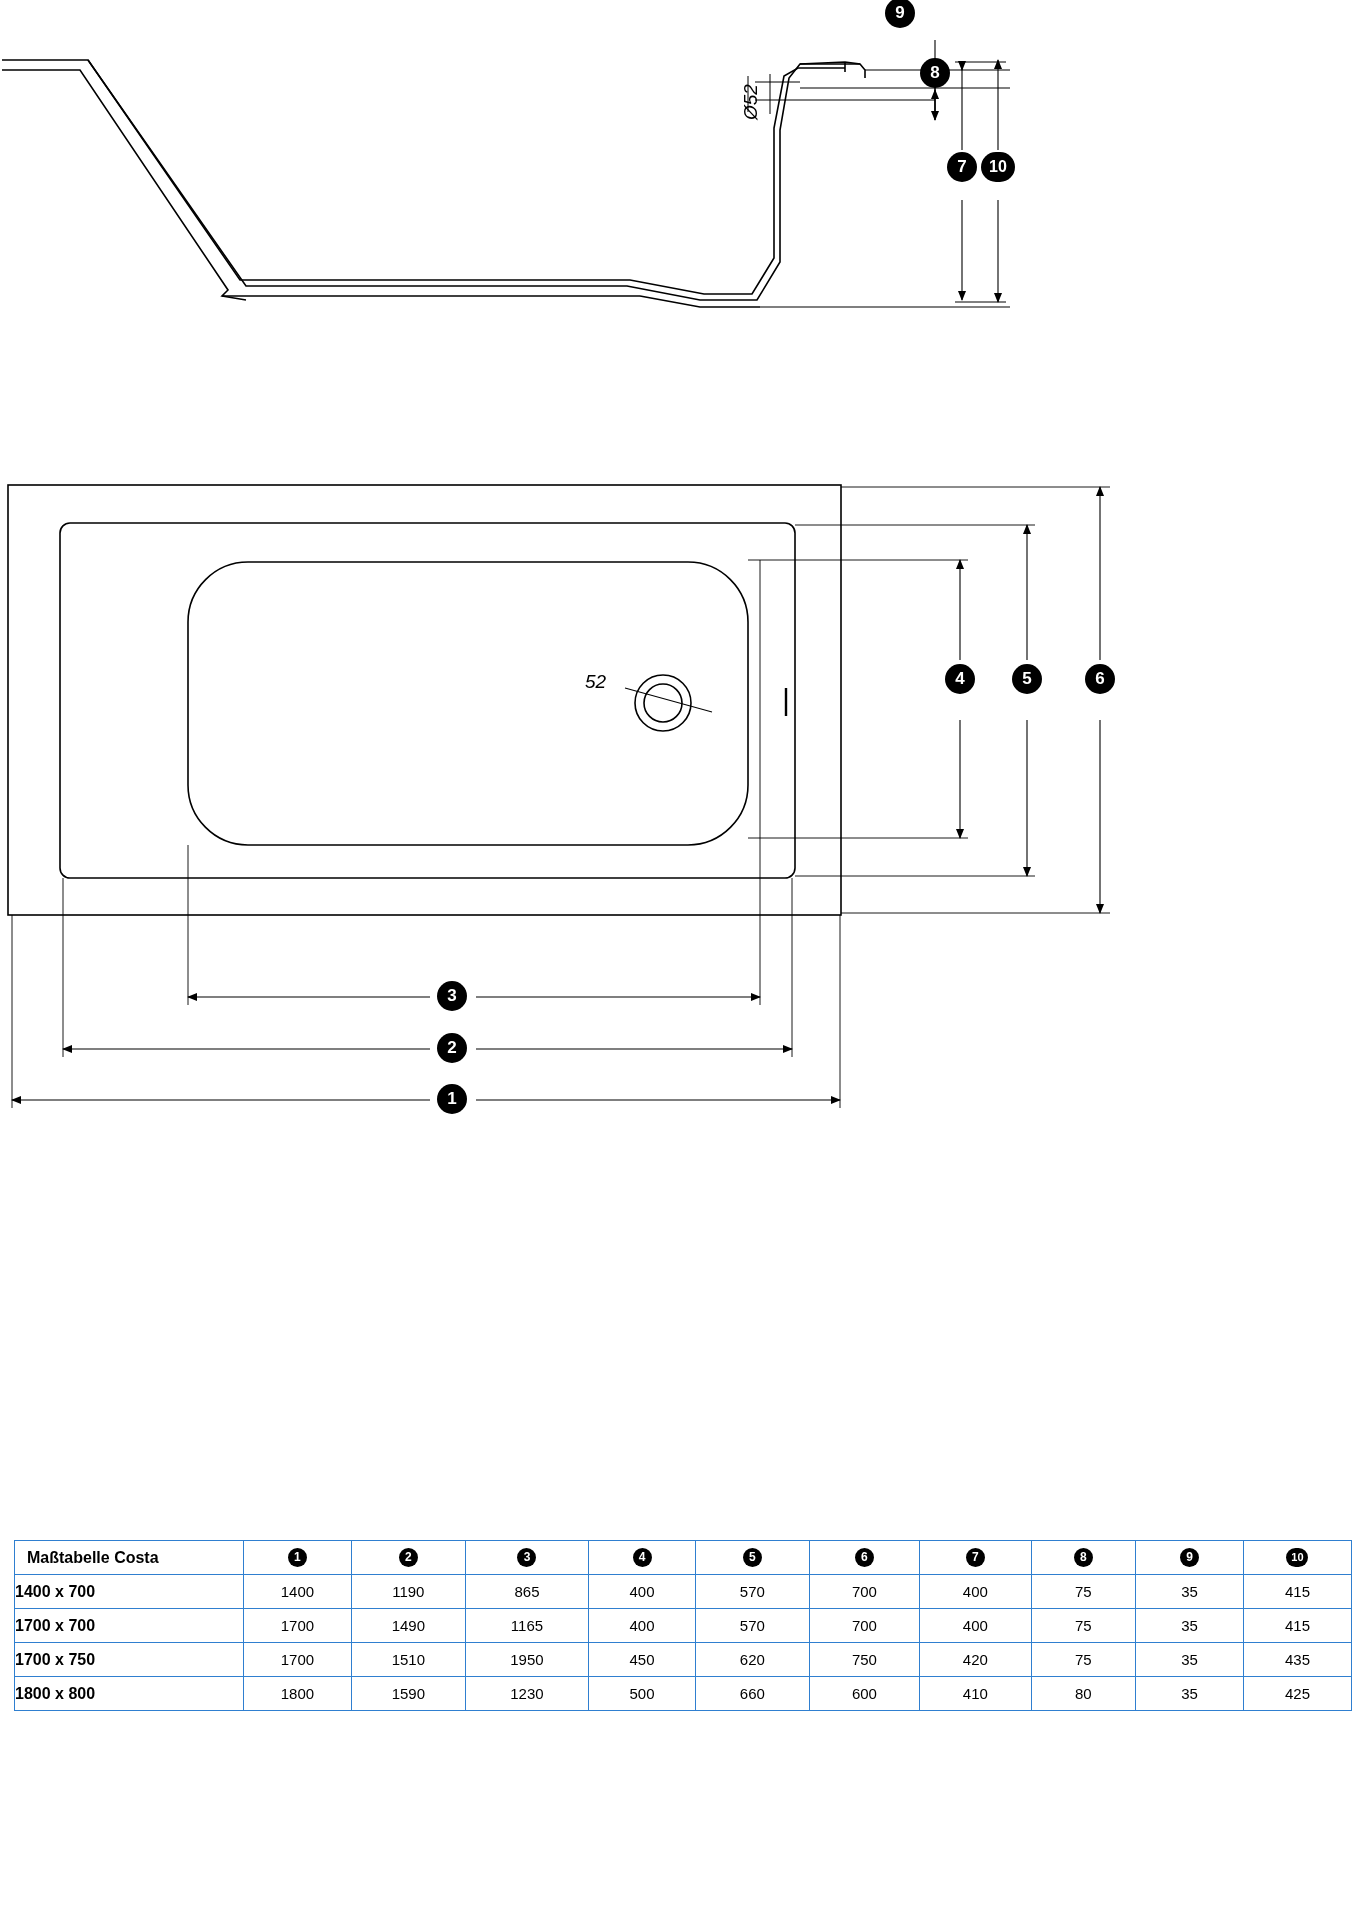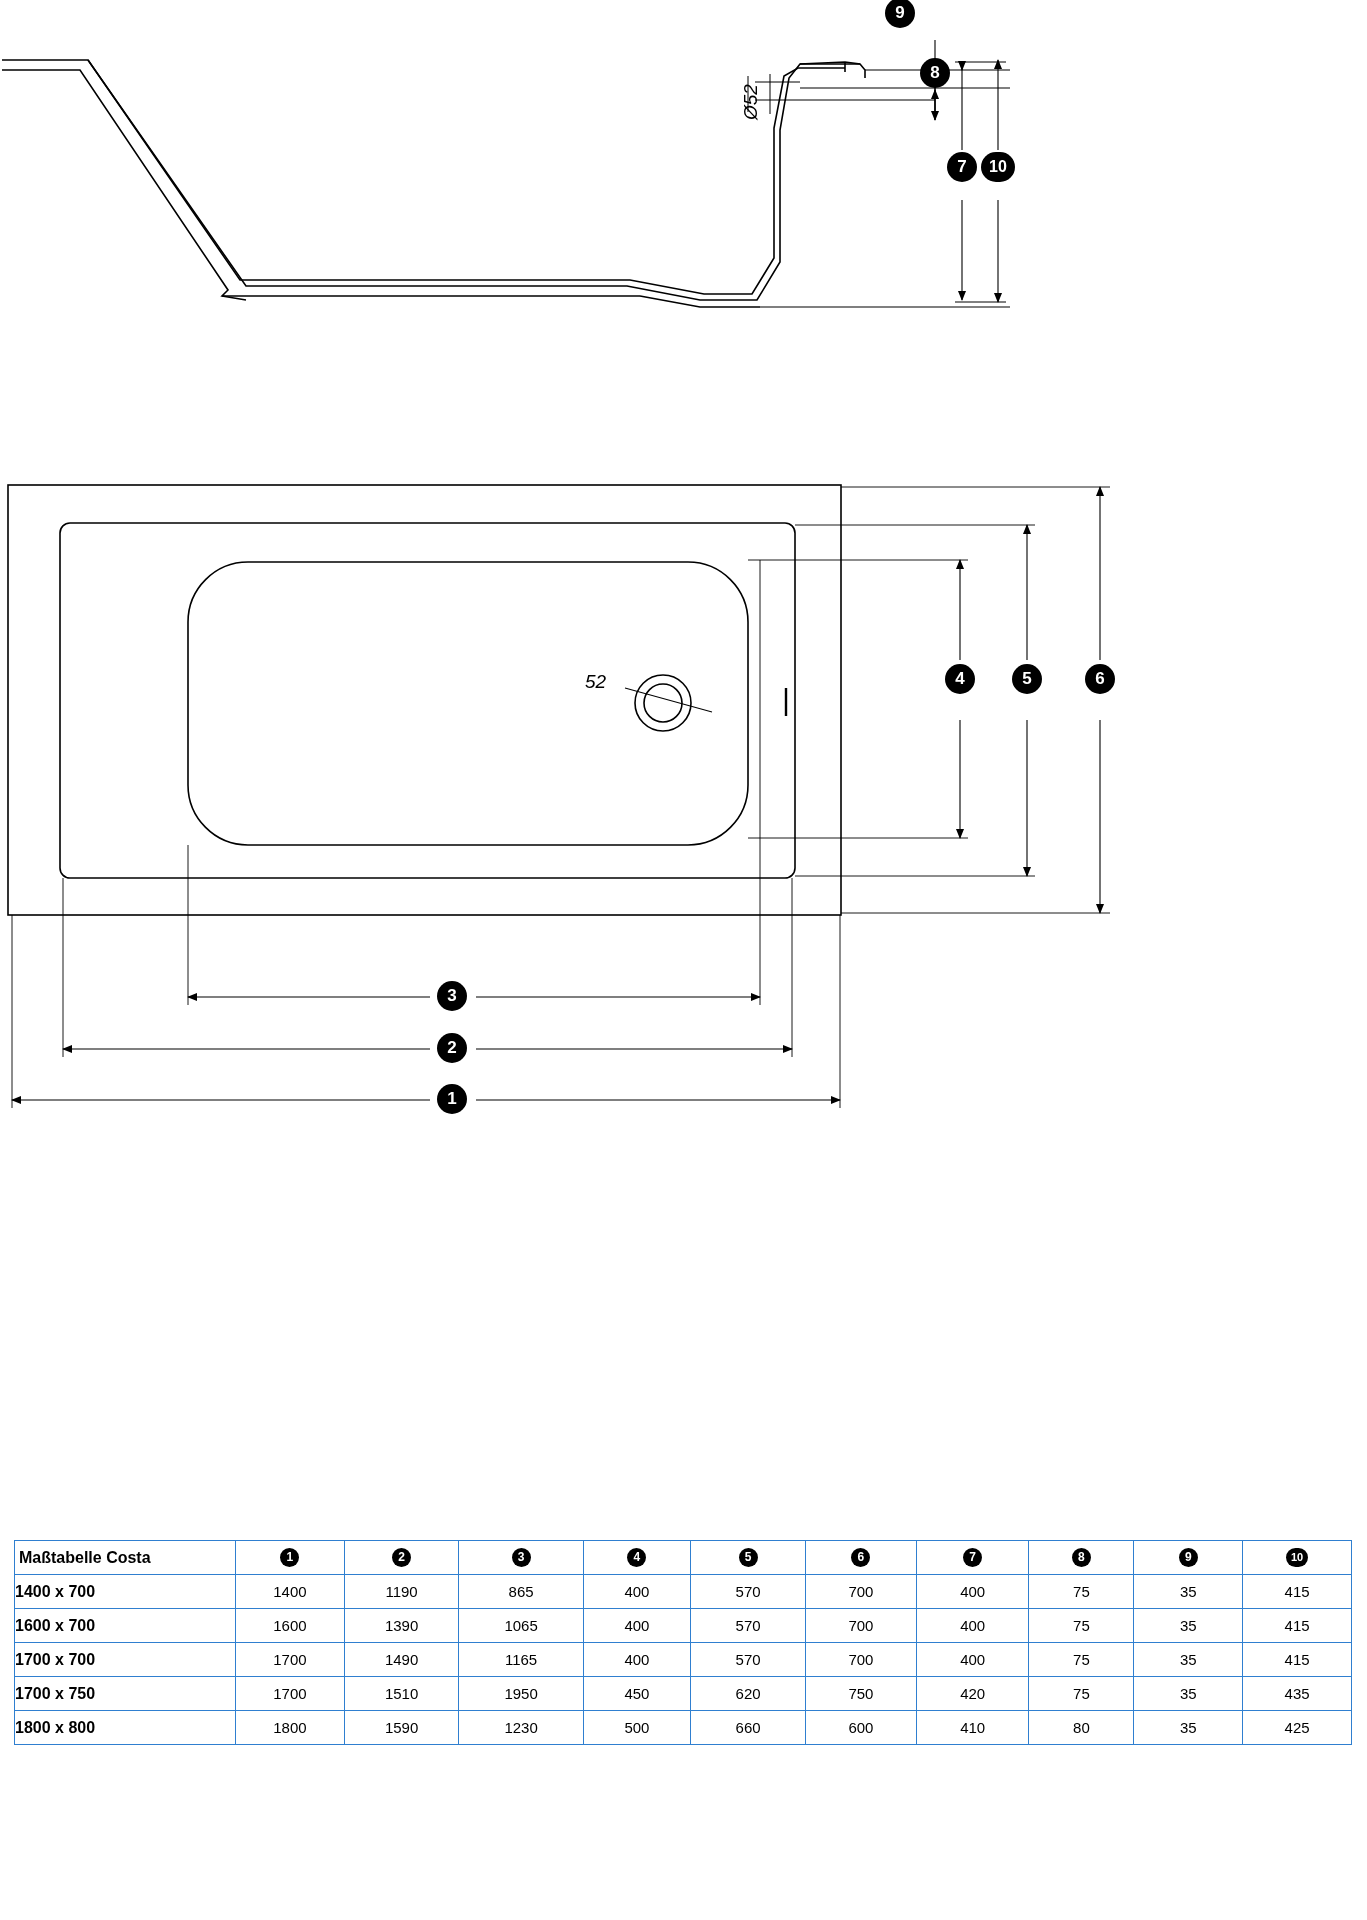--- a/index.html
+++ b/index.html
@@ -44,21 +44,21 @@
     text-align: center;
     height: 33px;
     padding: 0;
     font-weight: normal;
   }
   table.dims thead th {
     border-color: #2f7fd0;
   }
   table.dims thead th.hdr-label {
     text-align: left;
-    padding-left: 4px;
+    padding-left: 12px;
     font-weight: bold;
     font-size: 16px;
   }
   table.dims tbody td.row-label {
     text-align: left;
     font-weight: bold;
     font-size: 16px;
   }
   table.dims td.val {
     font-size: 15px;
@@ -258,33 +258,20 @@
           <th style="width:90px;"><span class="bullet">9</span></th>
           <th style="width:90px;"><span class="bullet wide">10</span></th>
         </tr>
       </thead>
       <tbody id="tbl-body">
           <tr>
             <td class="row-label">1400 x 700</td>
             <td class="val">1400</td>
             <td class="val">1190</td>
             <td class="val">865</td>
-            <td class="val">400</td>
-            <td class="val">570</td>
-            <td class="val">700</td>
-            <td class="val">400</td>
-            <td class="val">75</td>
-            <td class="val">35</td>
-            <td class="val">415</td>
-          </tr>
-          <tr>
-            <td class="row-label">1600 x 700</td>
-            <td class="val">1600</td>
-            <td class="val">1390</td>
-            <td class="val">1065</td>
             <td class="val">400</td>
             <td class="val">570</td>
             <td class="val">700</td>
             <td class="val">400</td>
             <td class="val">75</td>
             <td class="val">35</td>
             <td class="val">415</td>
           </tr>
           <tr>
             <td class="row-label">1700 x 700</td>

